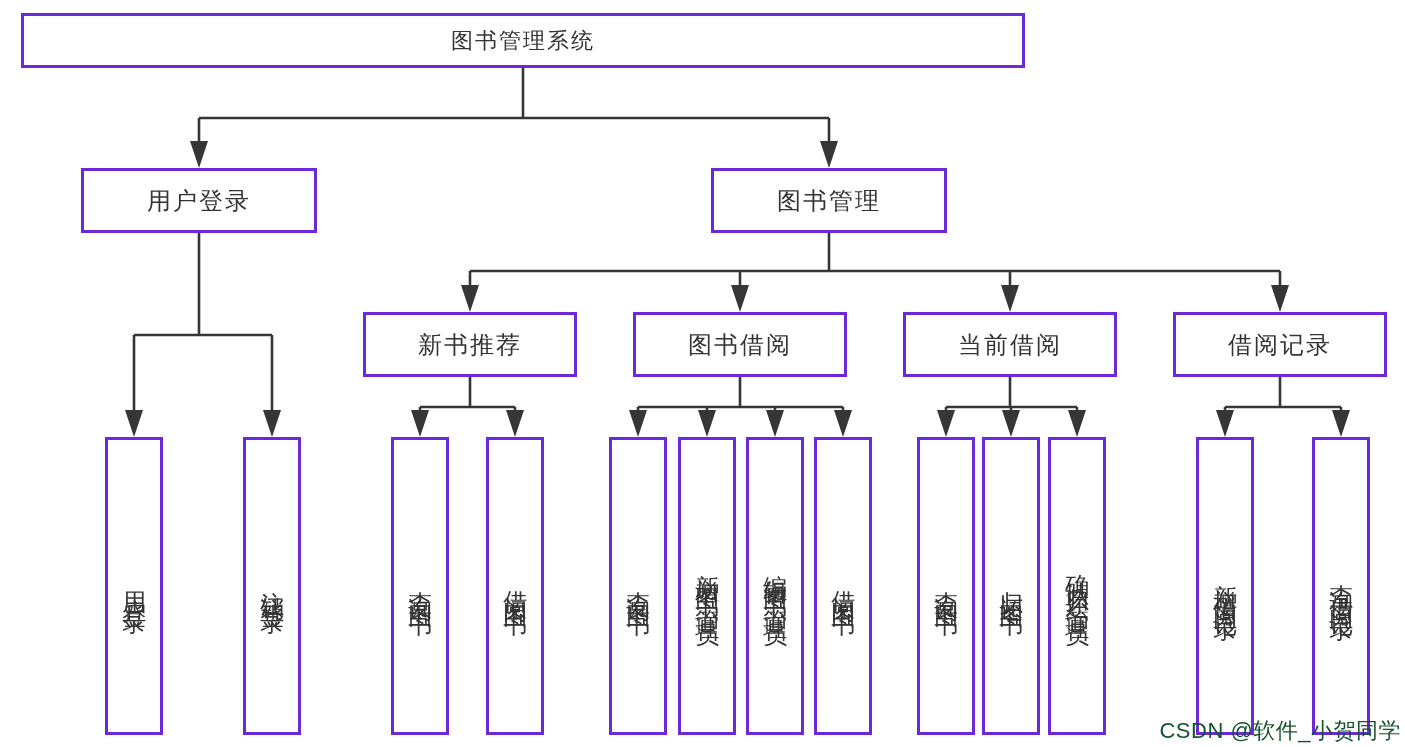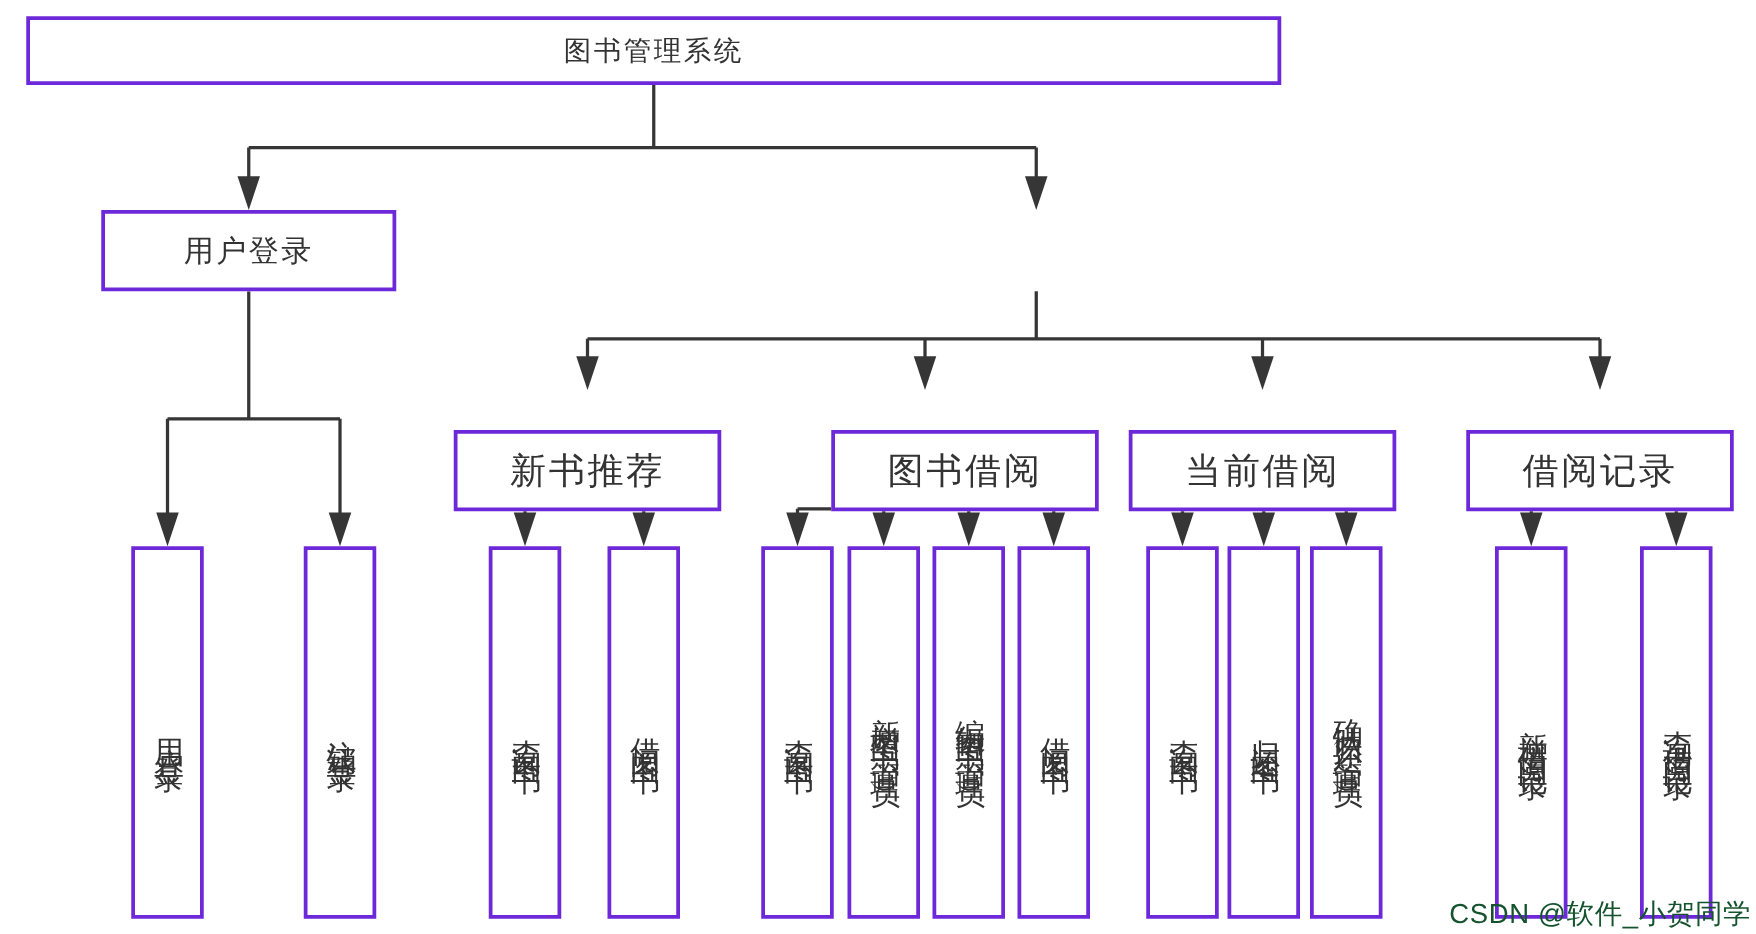--- a/index.html
+++ b/index.html
@@ -25,21 +25,21 @@
     border: 3px solid #6d28d9;
     background: #ffffff;
     display: flex;
     align-items: center;
     justify-content: center;
     color: #333333;
     letter-spacing: 2px;
   }
   .node.root  { left: 21px;  top: 13px;  width: 1004px; height: 55px; font-size: 22px; }
   .node.lvl   { top: 168px;  width: 236px; height: 65px; font-size: 24px; }
-  .node.lvl3  { top: 312px;  width: 214px; height: 65px; font-size: 29px; margin-top: 32px; }
+  .node.lvl3  { top: 312px;  width: 214px; height: 65px; font-size: 24px; }
   .node.leaf  { top: 437px;  width: 58px;  height: 298px; font-size: 24px; }
   .leaf-label {
     writing-mode: vertical-rl;
     text-orientation: mixed;
     letter-spacing: 7px;
     line-height: 1.1;
     white-space: nowrap;
   }
   .watermark {
     position: absolute;
@@ -102,23 +102,24 @@
     <g>
       <path d="M1280 377 V407 M1225 407 H1341 M1225 407 V414 M1341 407 V414"></path>
       <polygon points="1216,410 1234,410 1225,437"></polygon>
       <polygon points="1332,410 1350,410 1341,437"></polygon>
     </g>
   </svg>
 
   <div class="node root">图书管理系统</div>
 
   <div class="node lvl" style="left:81px;">用户登录</div>
+  <div class="node lvl" style="left:711px;">图书管理</div>
 
   <div class="node lvl3" style="left:363px;">新书推荐</div>
-  <div class="node lvl3" style="left:665px;">图书借阅</div>
+  <div class="node lvl3" style="left:633px;">图书借阅</div>
   <div class="node lvl3" style="left:903px;">当前借阅</div>
   <div class="node lvl3" style="left:1173px;">借阅记录</div>
 
   <div class="node leaf" style="left:105px;">
     <span class="leaf-label">用户登录</span>
   </div>
   <div class="node leaf" style="left:243px;">
     <span class="leaf-label">注销登录</span>
   </div>
 

